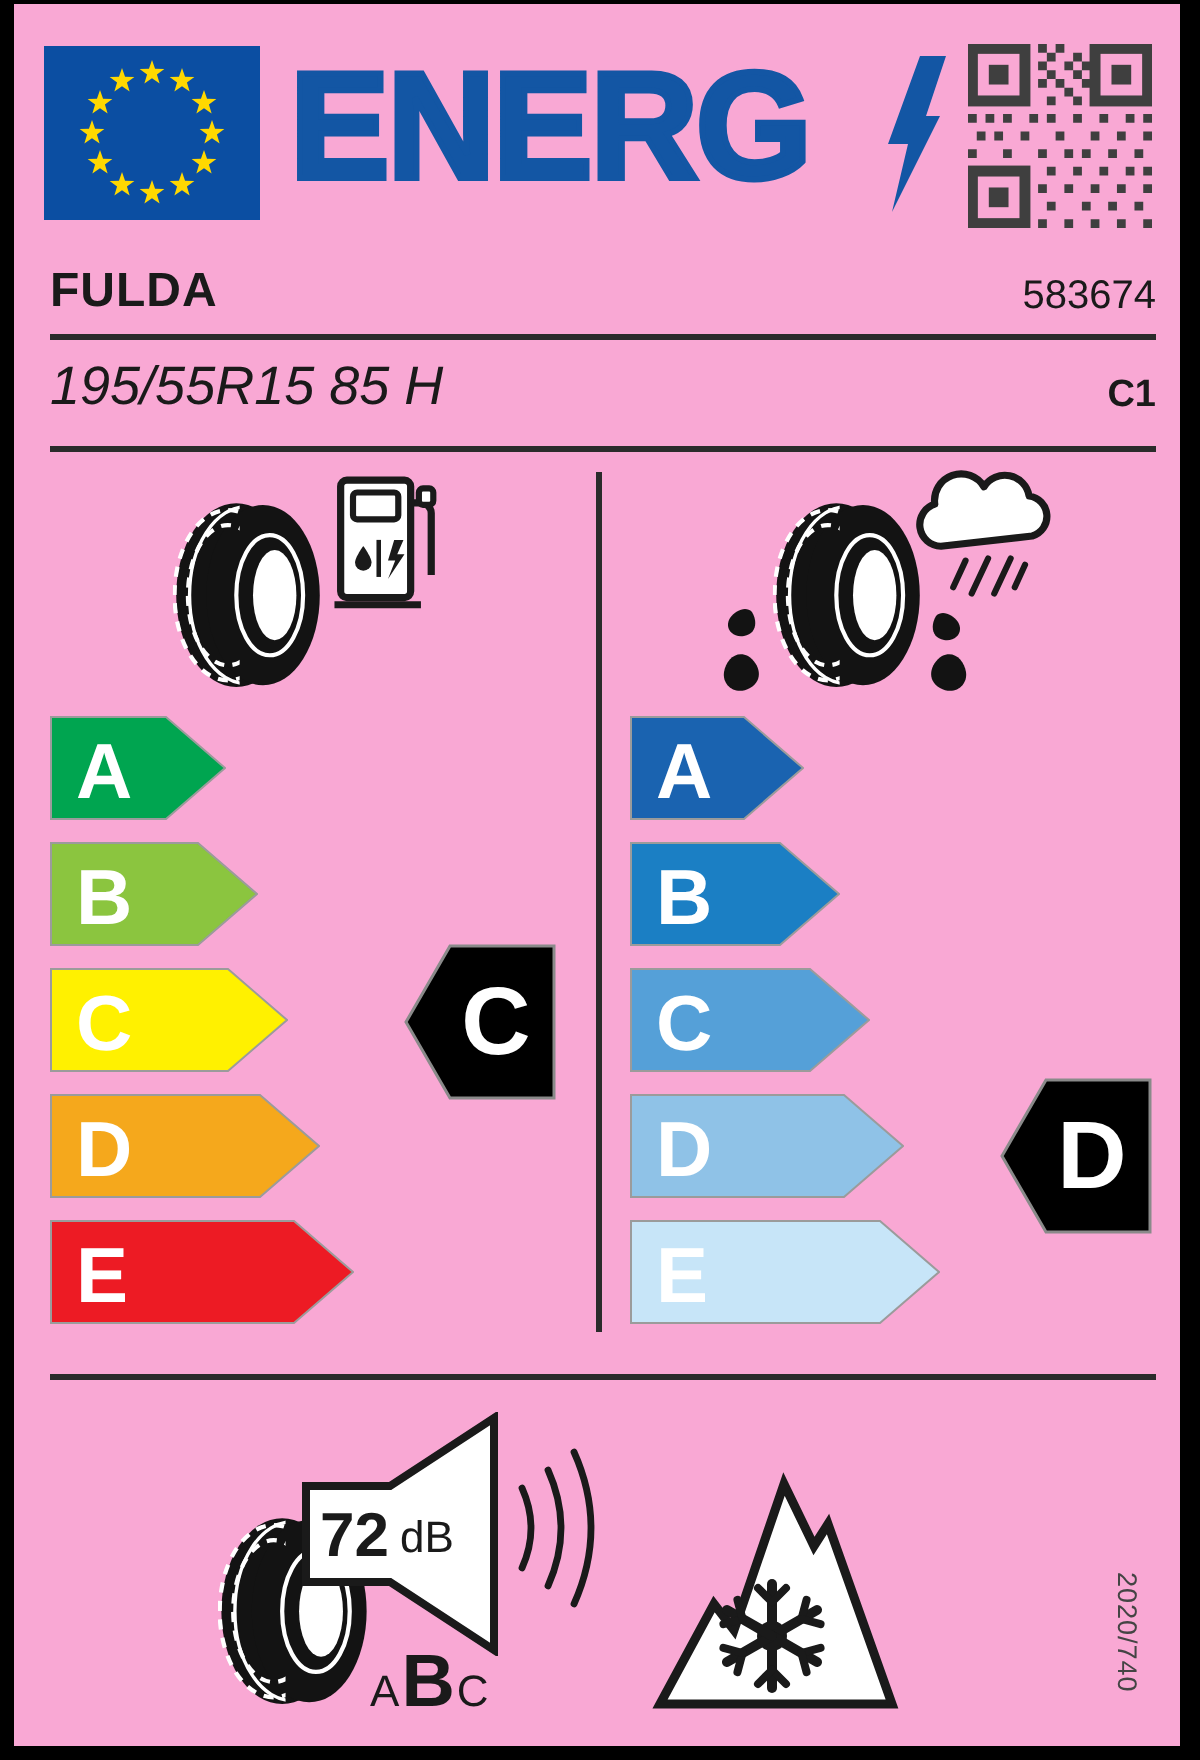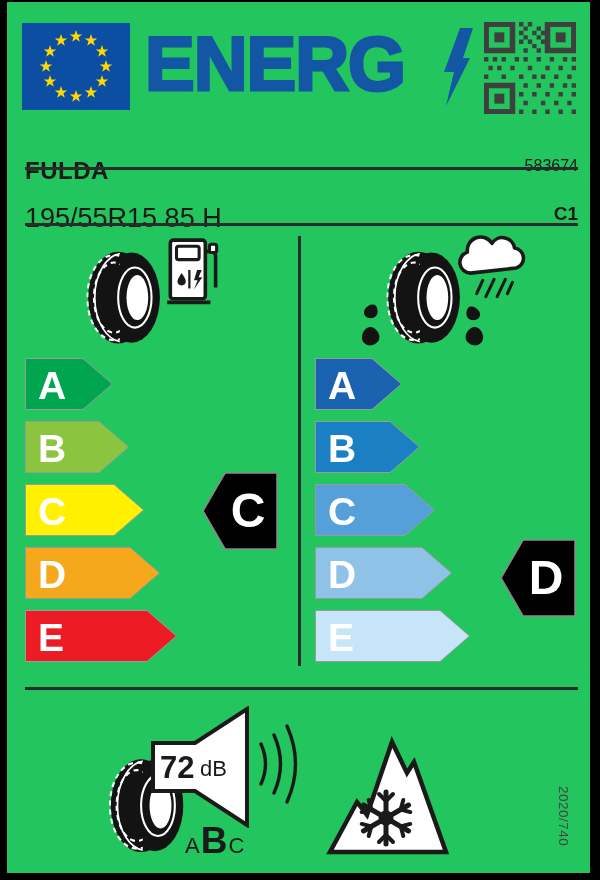--- a/index.html
+++ b/index.html
@@ -1,43 +1,43 @@
 <!DOCTYPE html>
 <html><head>
 <meta charset="utf-8">
 <style>
   html,body{margin:0;padding:0;background:#fff;}
   #label{
     position:relative;width:600px;height:880px;box-sizing:border-box;
-    background:#22c55e;overflow:hidden;
+    background:#f9a8d4;overflow:hidden;
     font-family:"Liberation Sans",sans-serif;color:#1a1a1a;
   }
   .frame{position:absolute;background:#000;}
   #frame-left{left:0;top:0;width:7px;height:880px;}
   #frame-right{right:0;top:0;width:10px;height:880px;}
   #frame-top{left:0;top:0;width:600px;height:2px;}
   #frame-bottom{left:0;bottom:0;width:600px;height:7px;}
 
   
   #eu-flag{position:absolute;left:22px;top:23px;}
   #energy-logo{
     position:absolute;left:145px;top:22px;height:82px;display:flex;align-items:center;
     font-size:76px;font-weight:bold;color:#1356a4;letter-spacing:-1px;
     -webkit-text-stroke:3px #1356a4;transform:scaleX(0.98);transform-origin:left;
   }
   #bolt-icon{position:absolute;left:443px;top:28px;}
   #qr-code{position:absolute;left:484px;top:22px;}
 
   
-  .row{position:absolute;left:25px;width:553px;display:flex;justify-content:space-between;align-items:flex-start;margin-top:25px;}
+  .row{position:absolute;left:25px;width:553px;display:flex;justify-content:space-between;align-items:flex-end;}
   #brand-row{top:132px;}
   #brand-name{font-size:24px;font-weight:bold;letter-spacing:0.5px;}
-  #article-code{font-size:16px;}
+  #article-code{font-size:20px;}
   #size-row{top:178px;}
-  #tire-size{font-size:27px;}
+  #tire-size{font-size:27px;font-style:italic;}
   #tire-class{font-size:19px;font-weight:bold;}
   .hline{position:absolute;left:25px;width:553px;height:3px;background:#2b2b2b;}
   #line1{top:167px;}
   #line2{top:223px;}
   #line3{top:687px;}
   #vline{position:absolute;left:298px;top:236px;width:3px;height:430px;background:#2b2b2b;}
 
   
   .abs{position:absolute;}
   #fuel-tire{left:86px;top:250px;}

